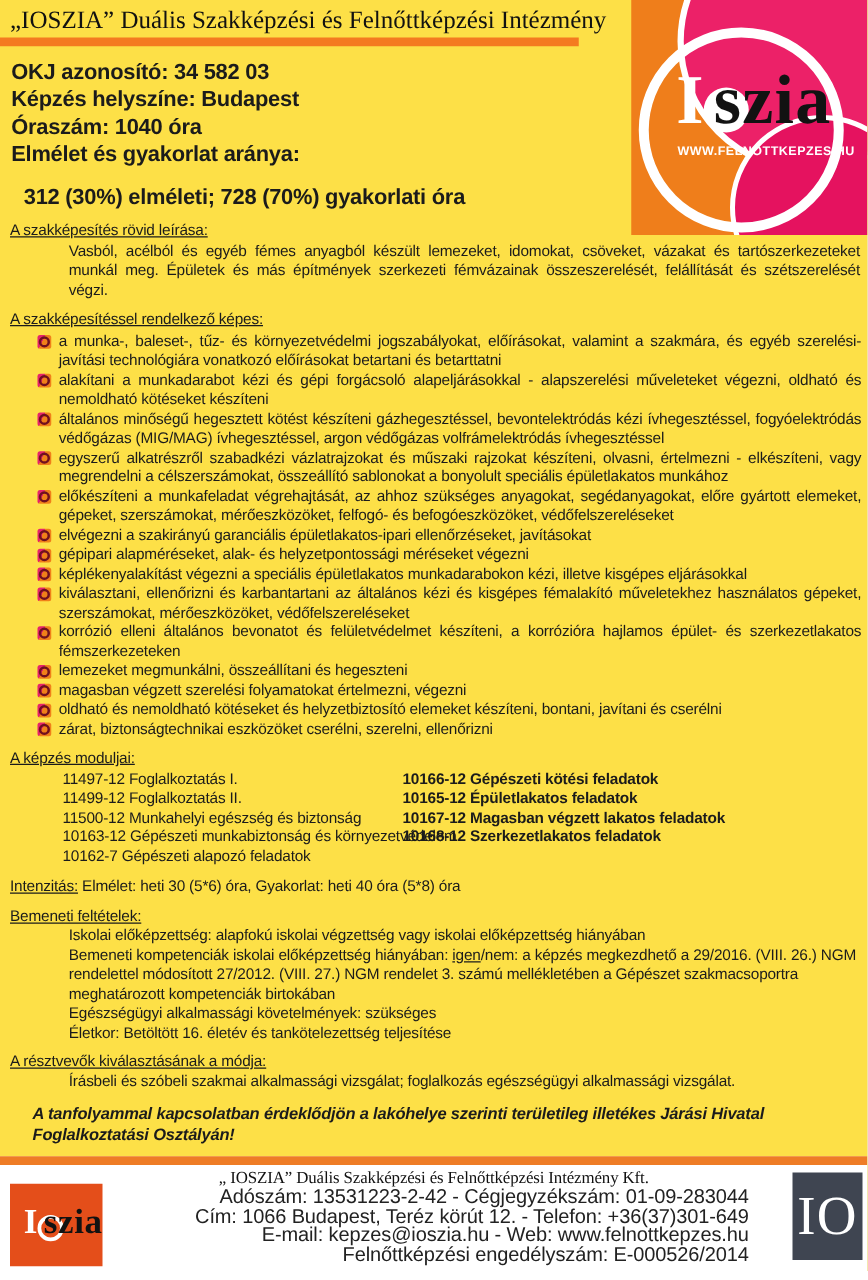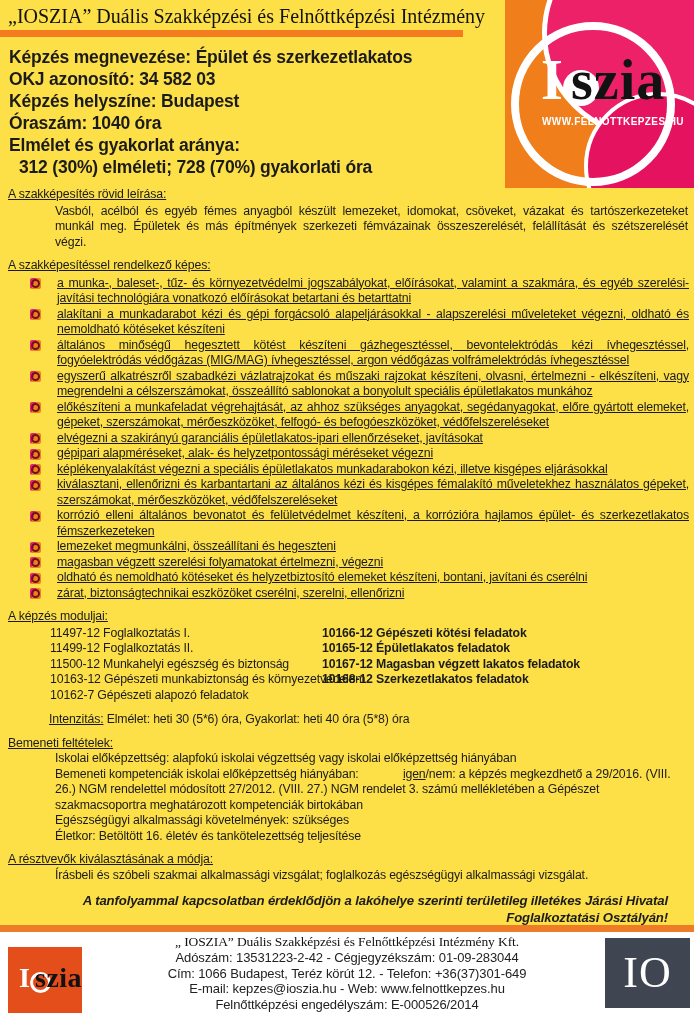--- a/index.html
+++ b/index.html
@@ -30,45 +30,45 @@
   .indent{margin-left:55px;margin-right:6px;}
   .just{text-align:justify;}
   .desc-text{margin-top:1px;}
   
   .bullets{margin-top:2px;}
   .bullet{display:flex;margin-left:30px;margin-right:5px;}
   .bullet-icon{flex:0 0 11px;width:11px;height:11px;margin-top:2.5px;border-radius:2px;
                background:linear-gradient(115deg,#e5246b 38%,#f08019 38%);position:relative;}
   .bullet-icon::after{content:"";position:absolute;left:1px;top:1px;right:1px;bottom:1px;
                       border:2px solid #70101f;border-radius:50%;}
-  .bullet-text{margin-left:16px;text-align:justify;text-decoration:underline;}
+  .bullet-text{margin-left:6px;text-align:justify;}
   
   .modules{margin-left:50px;margin-top:1px;}
   .module-row{position:relative;white-space:nowrap;}
   .m-right{position:absolute;left:272px;top:0;white-space:nowrap;font-weight:bold;}
   
   .inline-line{margin:9px 0 0 8px;}
-  .u{text-decoration:underline;margin-left:41px;}
-  .notice{margin:9px 26px 0 26px;text-align:right;font-weight:bold;font-style:italic;
+  .u{text-decoration:underline;}
+  .notice{margin:9px 26px 0 26px;text-align:left;font-weight:bold;font-style:italic;
           font-size:13.2px;line-height:17px;}
   .contact-line{margin:1px 0 0 8px;}
   
   .footer{position:absolute;left:0;bottom:0;width:694px;height:99px;background:#fff;}
   .footer-bar{width:694px;height:7px;background:#EE7C26;}
   .f-logo{position:absolute;left:8px;top:22px;width:74px;height:66px;background:#E44E1A;overflow:hidden;}
   .f-logo .f-i{position:absolute;left:11px;top:17px;font-family:"Liberation Serif",serif;
                font-weight:bold;font-size:28px;line-height:28px;color:#fff;}
   .f-logo .f-ring{position:absolute;left:22px;top:25px;width:15px;height:15px;
                   border:3px solid #fff;border-radius:50%;}
   .f-logo .f-szia{position:absolute;left:27px;top:17px;font-family:"Liberation Serif",serif;
                   font-weight:bold;font-size:28px;line-height:28px;color:#121212;letter-spacing:0.5px;}
   .f-center{position:absolute;left:95px;right:95px;top:8px;text-align:center;letter-spacing:-0.1px;}
   .f-company{font-family:"Liberation Serif",serif;font-size:13.5px;line-height:17px;color:#111;}
-  .f-line{font-size:13px;line-height:15.5px;color:#222;}
-  .io-box{position:absolute;right:4px;top:13px;width:85px;height:70px;background:#3F4551;
+  .f-line{font-size:16px;line-height:15.5px;color:#222;text-align:right;}
+  .io-box{position:absolute;right:4px;top:13px;width:56px;height:70px;background:#3F4551;
           display:flex;align-items:center;justify-content:center;}
   .io-box span{font-family:"Liberation Serif",serif;font-size:44px;color:#fff;letter-spacing:1px;}
 </style>
 </head>
 <body>
 
 <div class="page">
 
   <div class="header-title">„IOSZIA” Duális Szakképzési és Felnőttképzési Intézmény</div>
   <div class="accent-bar"></div>
@@ -77,26 +77,25 @@
     <div class="blob-top"></div>
     <div class="blob-bottom"></div>
     <div class="ring"></div>
     <div class="logo-o"></div>
     <div class="logo-i">I</div>
     <div class="logo-szia">szia</div>
     <div class="logo-web">WWW.FELNOTTKEPZES.HU</div>
   </div>
 
   <div style="font-weight:bold;font-size:17.5px;line-height:22px;letter-spacing:-0.2px;margin:9px 0 0 9px;">
-    <div>Képzés megnevezése: Épület és szerkezetlakatos</div>
     <div>OKJ azonosító: 34 582 03</div>
     <div>Képzés helyszíne: Budapest</div>
     <div>Óraszám: 1040 óra</div>
     <div>Elmélet és gyakorlat aránya:</div>
-    <div style="padding-left:10px;">312 (30%) elméleti; 728 (70%) gyakorlati óra</div>
+    <div style="padding-left:10px;margin-top:12px;">312 (30%) elméleti; 728 (70%) gyakorlati óra</div>
   </div>
 
   <div class="sec-heading" style="margin-top:9px;">A szakképesítés rövid leírása:</div>
   <div class="indent just desc-text">Vasból, acélból és egyéb fémes anyagból készült lemezeket, idomokat, csöveket, vázakat és tartószerkezeteket munkál meg. Épületek és más építmények szerkezeti fémvázainak összeszerelését, felállítását és szétszerelését végzi.</div>
 
   <div class="sec-heading">A szakképesítéssel rendelkező képes:</div>
   <div class="bullets">
     <div class="bullet">
         <span class="bullet-icon"></span>
         <span class="bullet-text">a munka-, baleset-, tűz- és környezetvédelmi jogszabályokat, előírásokat, valamint a szakmára, és egyéb szerelési-javítási technológiára vonatkozó előírásokat betartani és betarttatni</span>

